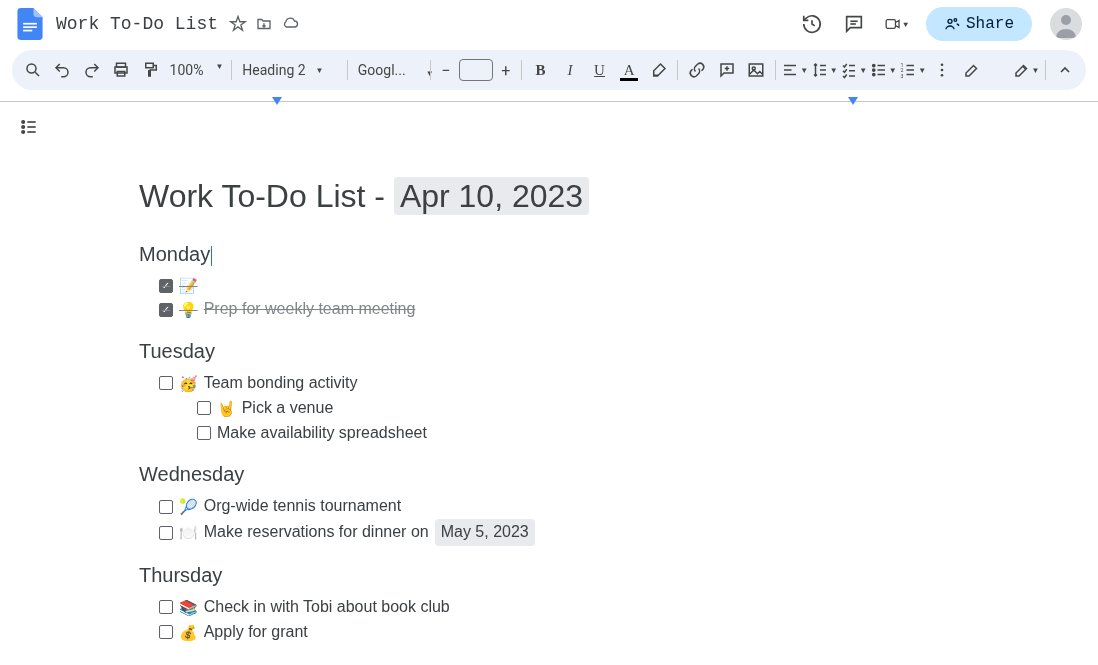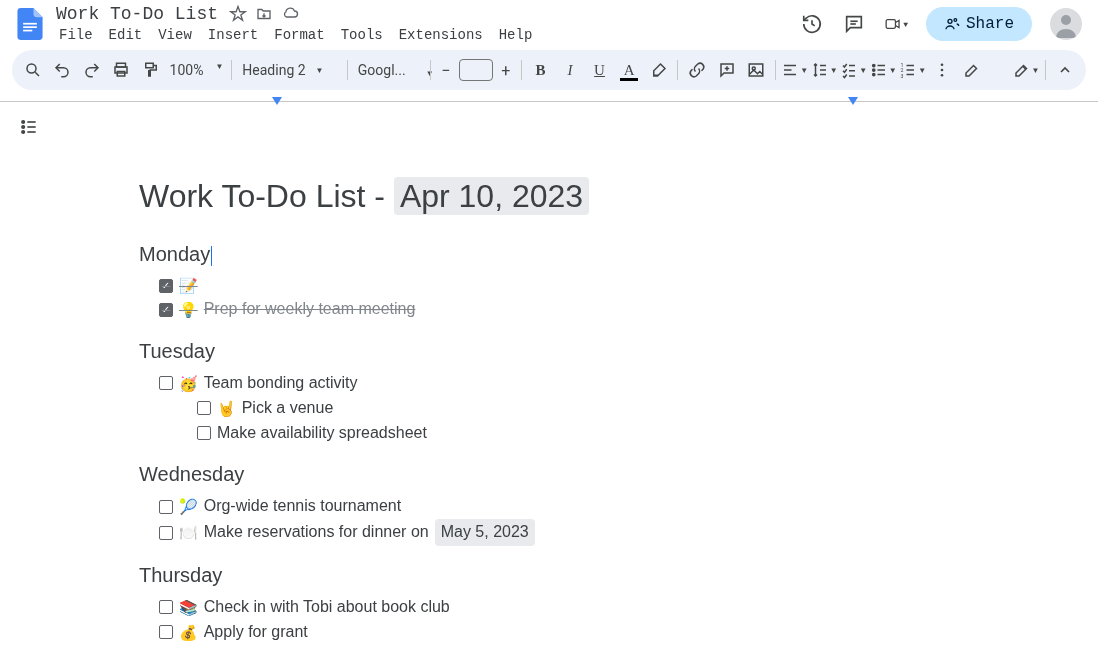--- a/index.html
+++ b/index.html
@@ -88,30 +88,20 @@
             <path d="M4 6h5l2 2h9v10H4z"></path>
             <path d="M12 11v5m-2-2l2 2 2-2"></path>
           </svg>
         </span>
       <span class="title-icon">
           <svg width="18" height="18" viewBox="0 0 24 24" fill="none" stroke="currentColor" stroke-width="1.8">
             <path d="M18 16a4 4 0 0 0 0-8 6 6 0 0 0-11.5 1A4 4 0 0 0 7 16h11z"></path>
           </svg>
         </span>
     </div>
-    <div class="menu-row" id="menu-row">
-        <span class="menu-item">File</span>
-        <span class="menu-item">Edit</span>
-        <span class="menu-item">View</span>
-        <span class="menu-item">Insert</span>
-        <span class="menu-item">Format</span>
-        <span class="menu-item">Tools</span>
-        <span class="menu-item">Extensions</span>
-        <span class="menu-item">Help</span>
-      </div>
   </div>
   <div class="header-right">
     <span class="hdr-icon">
         <svg width="22" height="22" viewBox="0 0 24 24" fill="none" stroke="currentColor" stroke-width="1.8">
           <path d="M12 8v4l3 2"></path>
           <path d="M3 12a9 9 0 1 0 2.6-6.3L3 8"></path>
           <path d="M3 3v5h5"></path>
         </svg>
       </span>
     <span class="hdr-icon">

